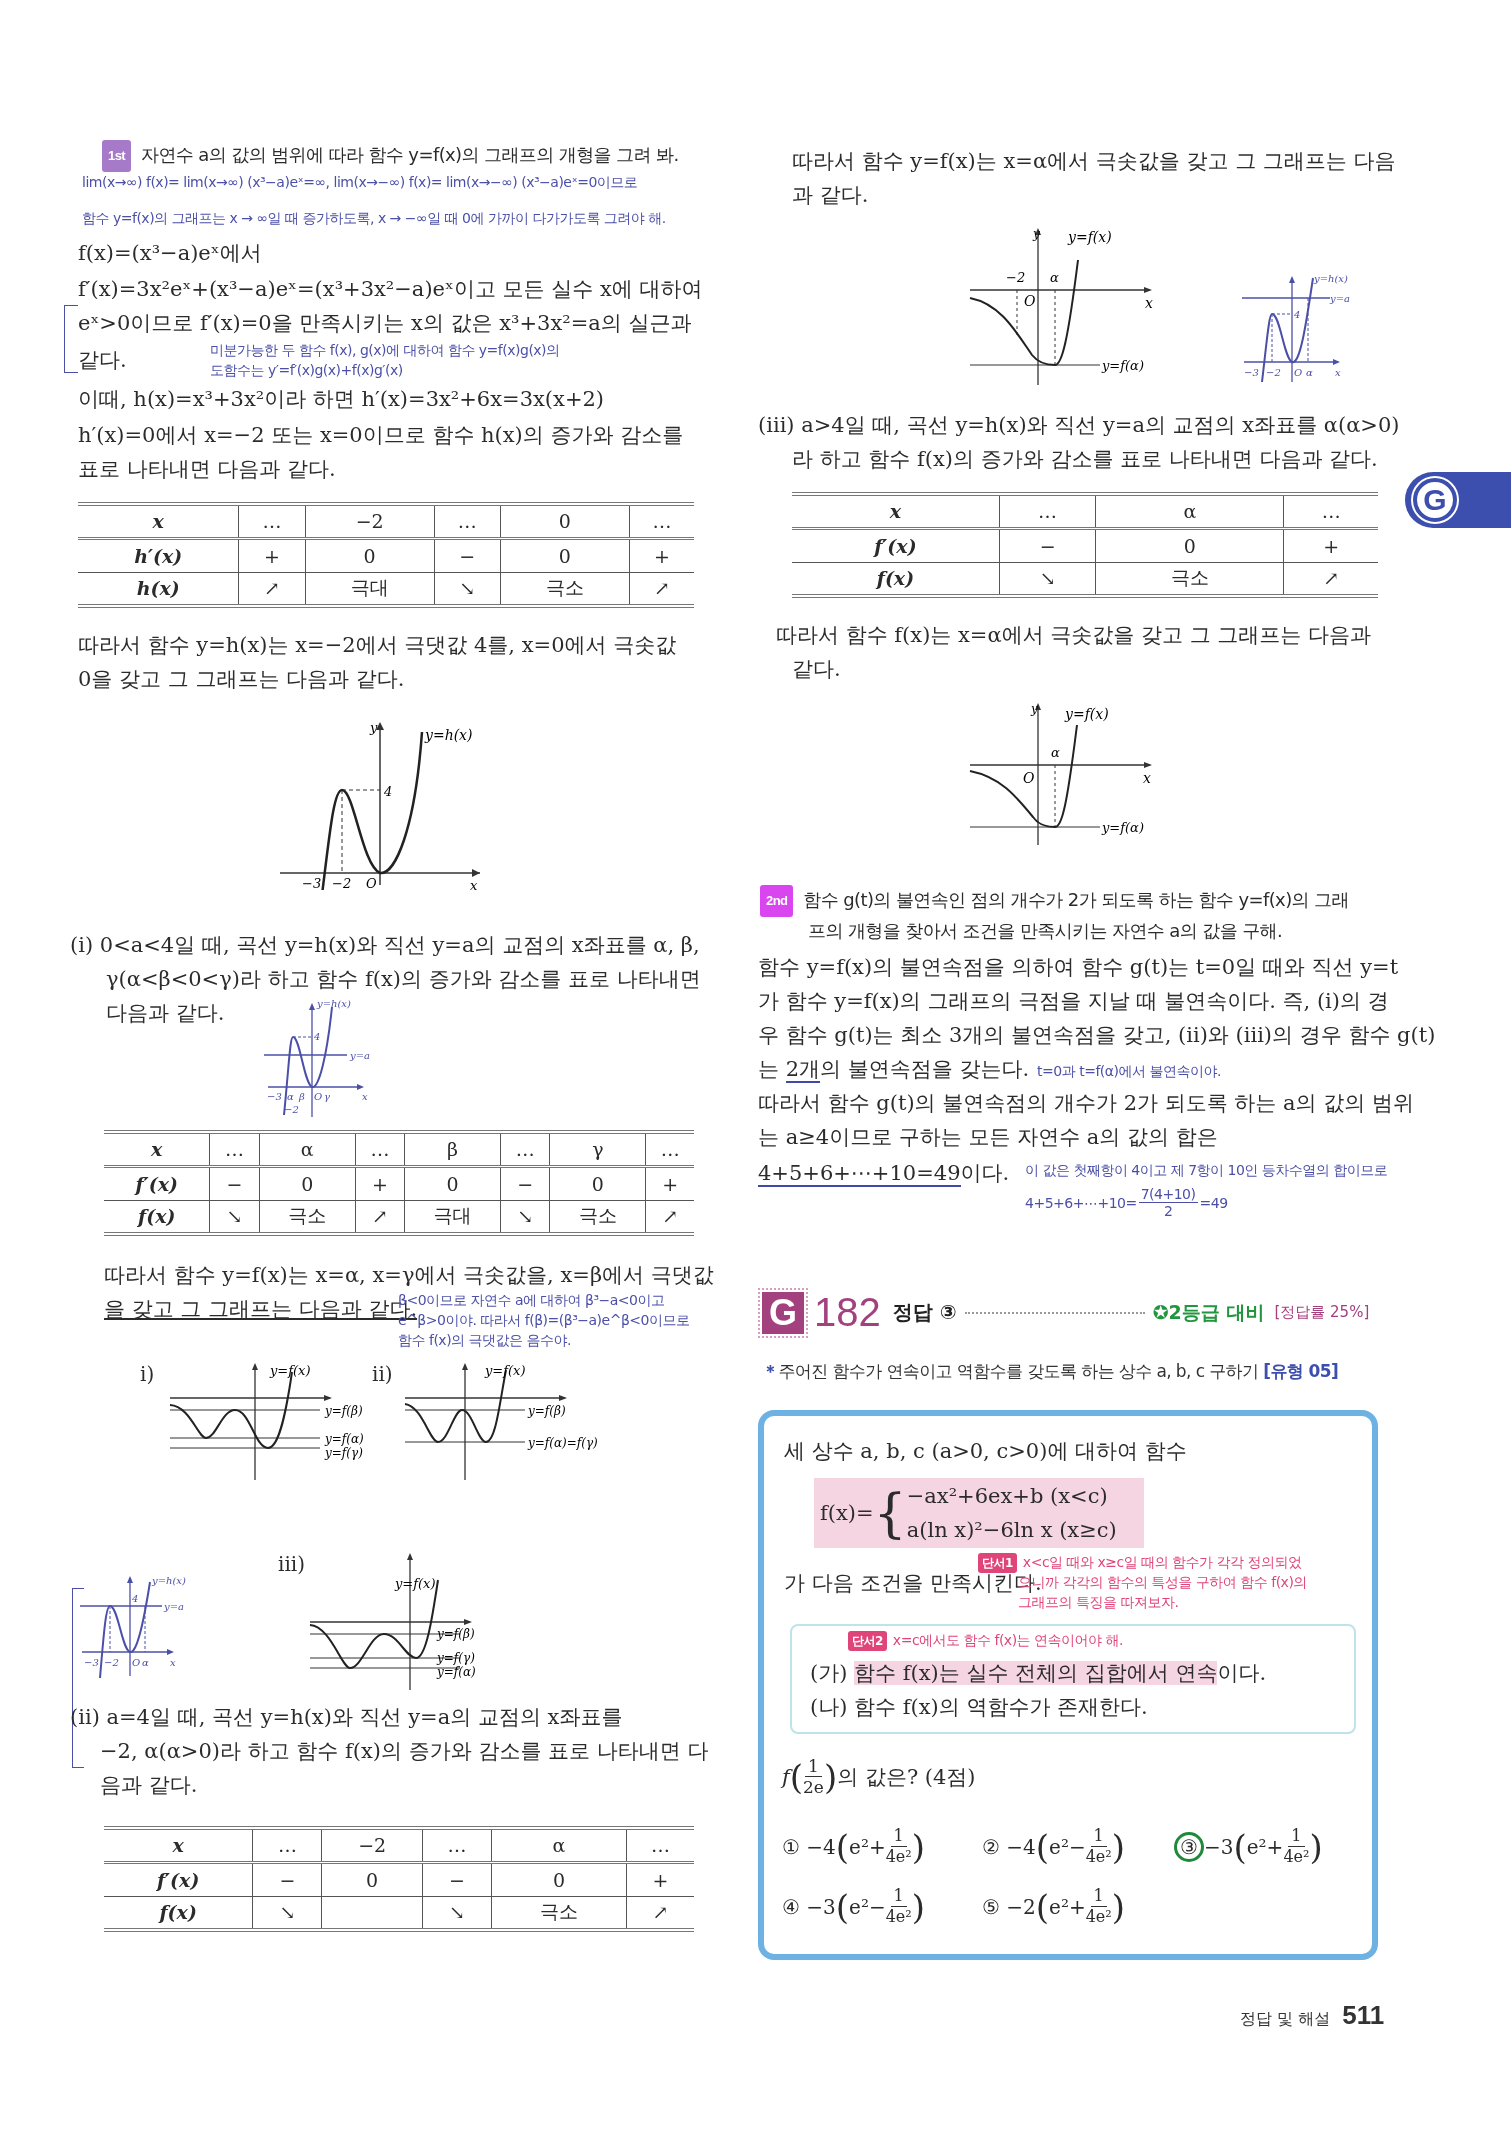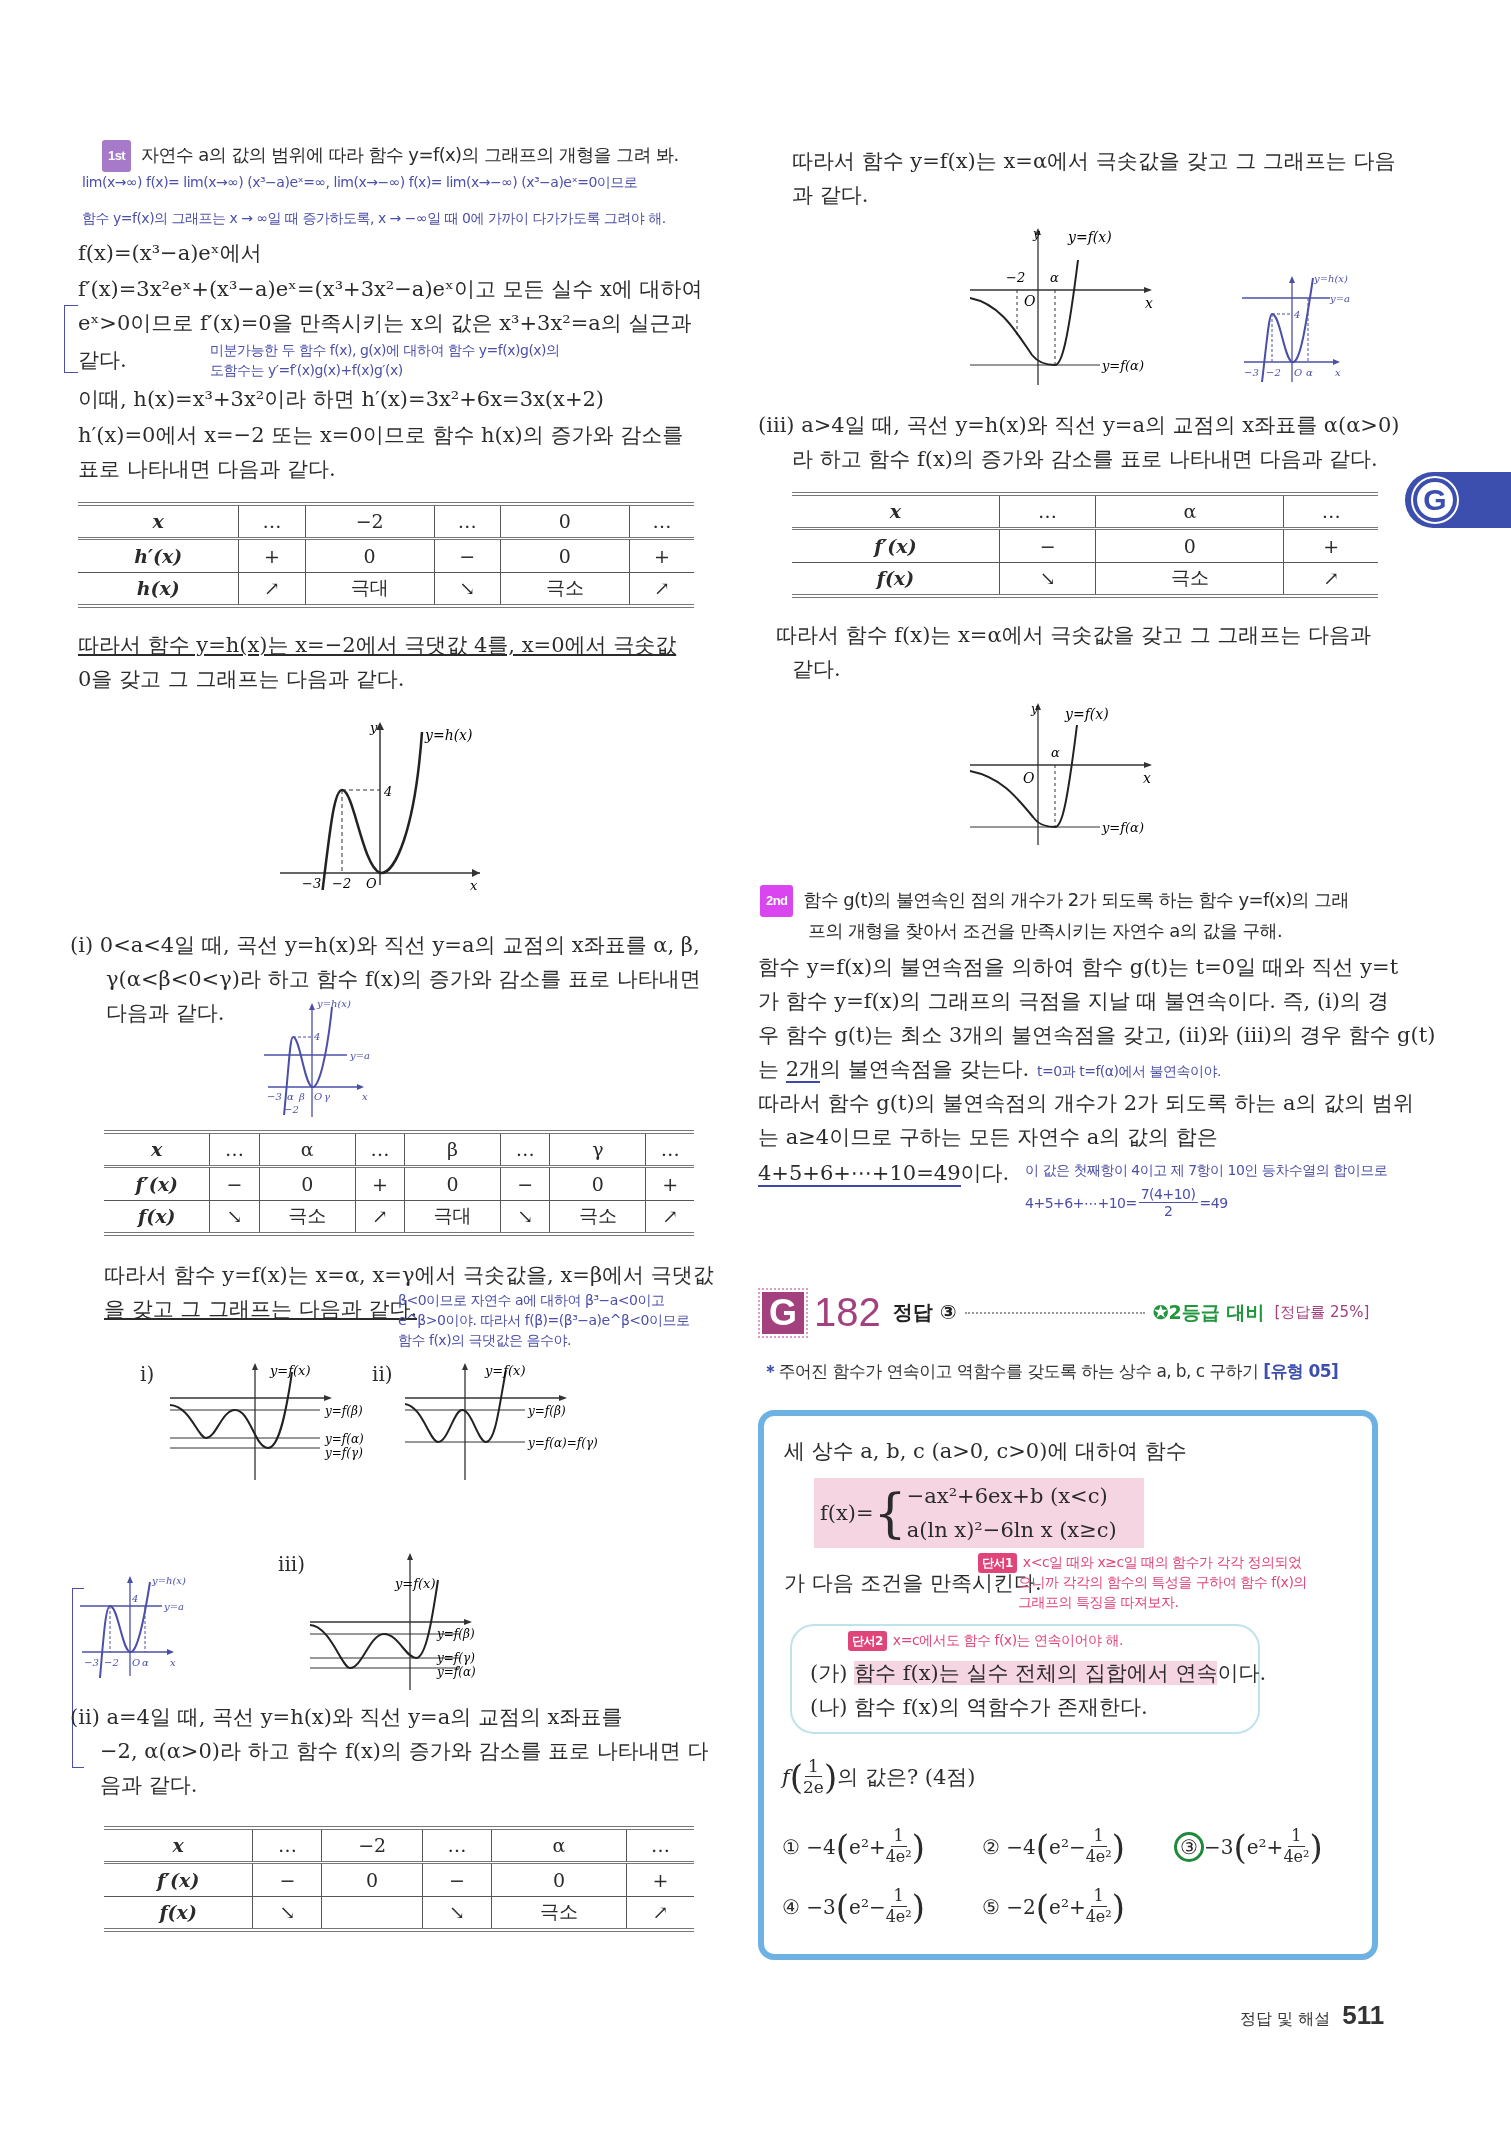--- a/index.html
+++ b/index.html
@@ -17,21 +17,21 @@
   .head { font-family: "DejaVu Sans", sans-serif; font-size: 18px; line-height: 30px; white-space: nowrap; letter-spacing: -0.6px; }
   table.tt { border-collapse: collapse; position: absolute; font-size: 19px; font-family: "DejaVu Serif", serif; }
   table.tt td { text-align: center; height: 34px; border-left: 1.5px solid #555; }
   table.tt td:first-child { border-left: none; font-style: italic; font-weight: bold; }
   table.tt tr:first-child td { border-top: 4px double #777; border-bottom: 3px double #777; }
   table.tt tr:nth-child(2) td { border-bottom: 1.5px solid #555; }
   table.tt tr:last-child td { border-bottom: 4px double #777; }
   .g-tab { position: absolute; left: 1405px; top: 472px; width: 106px; height: 56px; background: #3d4fae; border-radius: 28px 0 0 28px; }
   .g-circle { position: absolute; left: 8px; top: 6px; width: 44px; height: 44px; border-radius: 50%; background: #fff; border: 4px solid #3d4fae; box-shadow: 0 0 0 2px #fff; color: #3d4fae; font-family: "Liberation Sans", sans-serif; font-weight: bold; font-size: 30px; text-align: center; line-height: 36px; }
   .prob-box { position: absolute; left: 758px; top: 1410px; width: 620px; height: 550px; border: 6px solid #6eb2e4; border-radius: 16px; background: #fff; }
-  .cond-box { position: absolute; left: 26px; top: 208px; width: 470px; height: 110px; border: 2px solid #bfe3ea; border-radius: 24px; padding-left: 40px; }
+  .cond-box { position: absolute; left: 26px; top: 208px; width: 566px; height: 110px; border: 2px solid #bfe3ea; border-radius: 8px; padding-left: 40px; }
   .pinkbg { background: #f6d5e2; }
   .hdr-G { display: inline-block; width: 42px; height: 42px; background: #a3417f; color: #fff; font-family: "Liberation Sans", sans-serif; font-weight: bold; font-size: 36px; text-align: center; line-height: 42px; outline: 2px dotted #d99cc2; outline-offset: 2px; }
   .hdr-num { font-family: "Liberation Sans", sans-serif; font-size: 40px; color: #a3417f; margin-left: 10px; }
   .hdr-ans { font-family: "DejaVu Sans", sans-serif; font-weight: bold; font-size: 20px; margin-left: 12px; color: #222; }
   .dots { display: inline-block; border-bottom: 2px dotted #999; width: 180px; margin: 0 8px; vertical-align: middle; }
   .grade { font-family: "DejaVu Sans", sans-serif; font-weight: bold; font-size: 19px; color: #22963e; }
   .rate { font-family: "DejaVu Sans", sans-serif; font-size: 15px; color: #a3417f; margin-left: 10px; }
   .type-line { font-family: "DejaVu Sans", sans-serif; font-size: 17px; color: #333; letter-spacing: -0.6px; }
   .type-line .star { color: #3d4fae; font-weight: bold; }
   .type-line .tag { color: #3d4fae; font-weight: bold; }
@@ -87,21 +87,21 @@
           <td>h(x)</td>
           <td>↗</td>
           <td>극대</td>
           <td>↘</td>
           <td>극소</td>
           <td>↗</td>
         </tr>
   </tbody>
     </table>
 
-  <div class="abs t" style="left:78px;top:628px;text-decoration:underline;">따라서 함수 y=h(x)는 x=−2에서 극댓값 4를, x=0에서 극솟값</div>
+  <div class="abs t" style="left:78px;top:628px;">따라서 함수 y=h(x)는 x=−2에서 극댓값 4를, x=0에서 극솟값</div>
   <div class="abs t" style="left:78px;top:662px;">0을 갖고 그 그래프는 다음과 같다.</div>
 
   <svg class="abs" style="left:270px;top:710px;" width="230" height="180">
     <line x1="10" y1="163" x2="210" y2="163" stroke="#333" stroke-width="1.5"></line>
     <polygon points="210,163 202,159 202,167" fill="#333"></polygon>
     <line x1="110" y1="175" x2="110" y2="14" stroke="#333" stroke-width="1.5"></line>
     <polygon points="110,12 106,20 114,20" fill="#333"></polygon>
     <line x1="72" y1="80" x2="110" y2="80" stroke="#333" stroke-dasharray="4,3"></line>
     <line x1="72" y1="80" x2="72" y2="163" stroke="#333" stroke-dasharray="4,3"></line>
     <path d="M52,185 C60,120 64,80 72,80 C84,80 92,155 110,163 C125,165 145,120 152,22" fill="none" stroke="#222" stroke-width="2.5"></path>

